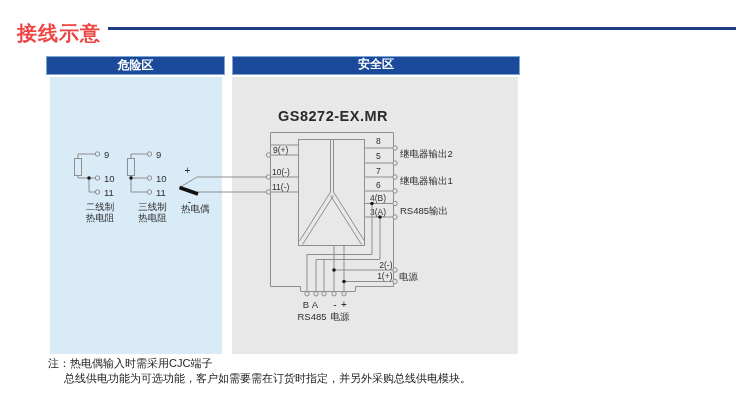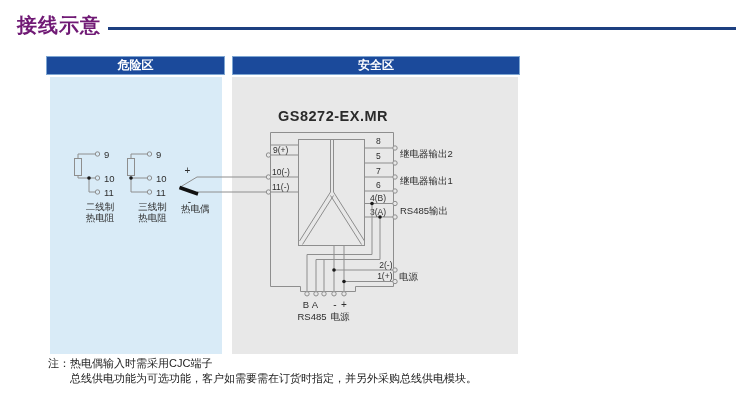--- a/index.html
+++ b/index.html
@@ -2,38 +2,38 @@
 <html><head>
 <meta charset="utf-8">
 <style>
   html,body{margin:0;padding:0;}
   body{
     width:750px;height:404px;position:relative;background:#ffffff;
     font-family:"Liberation Sans",sans-serif;overflow:hidden;
   }
   .abs{position:absolute;}
   .page-title{
-    left:17px;top:12px;font-size:20px;font-weight:bold;color:#701a75;
+    left:17px;top:20px;font-size:20px;font-weight:bold;color:#ef4444;
     letter-spacing:1px;
   }
   .title-rule{left:108px;top:27px;width:628px;height:3px;background:#1d3f80;}
   .zone-bar{
     height:17px;background:#1b4a9b;border:1px solid #7ea6d2;
     color:#ffffff;font-size:12px;font-weight:bold;text-align:center;
     line-height:17px;box-sizing:content-box;
   }
   .bar-hazard{left:46px;top:56px;width:177px;}
-  .bar-safe{left:232px;top:56px;width:286px;}
+  .bar-safe{left:232px;top:56px;width:286px;font-family:Liberation Mono, monospace;}
   .panel{top:77px;height:277px;}
   .panel-hazard{left:50px;width:172px;background:#d9ebf7;}
   .panel-safe{left:232px;width:286px;background:#e8e8e8;}
   .diagram-svg{left:0;top:0;width:750px;height:404px;}
   .note{color:#222222;font-size:11px;line-height:14px;white-space:nowrap;}
   .note-1{left:48px;top:356px;text-align:center;}
-  .note-2{left:70px;top:371px;}
+  .note-2{left:64px;top:371px;}
   svg text{font-family:"Liberation Sans",sans-serif;fill:#2e2e2e;}
   .t85{font-size:8.5px;}
   .t95{font-size:9.5px;}
   .t10{font-size:10px;}
   .model-text{font-size:14.5px;font-weight:bold;fill:#2b2b2b;letter-spacing:0.5px;}
   .wire{stroke:#8e8e8e;stroke-width:1;fill:none;}
   .wire-thick{stroke:#111111;stroke-width:3.5;fill:none;}
   .term{stroke:#8e8e8e;stroke-width:1;}
   .term-gray{fill:#e8e8e8;}
   .term-blue{fill:#d9ebf7;}

